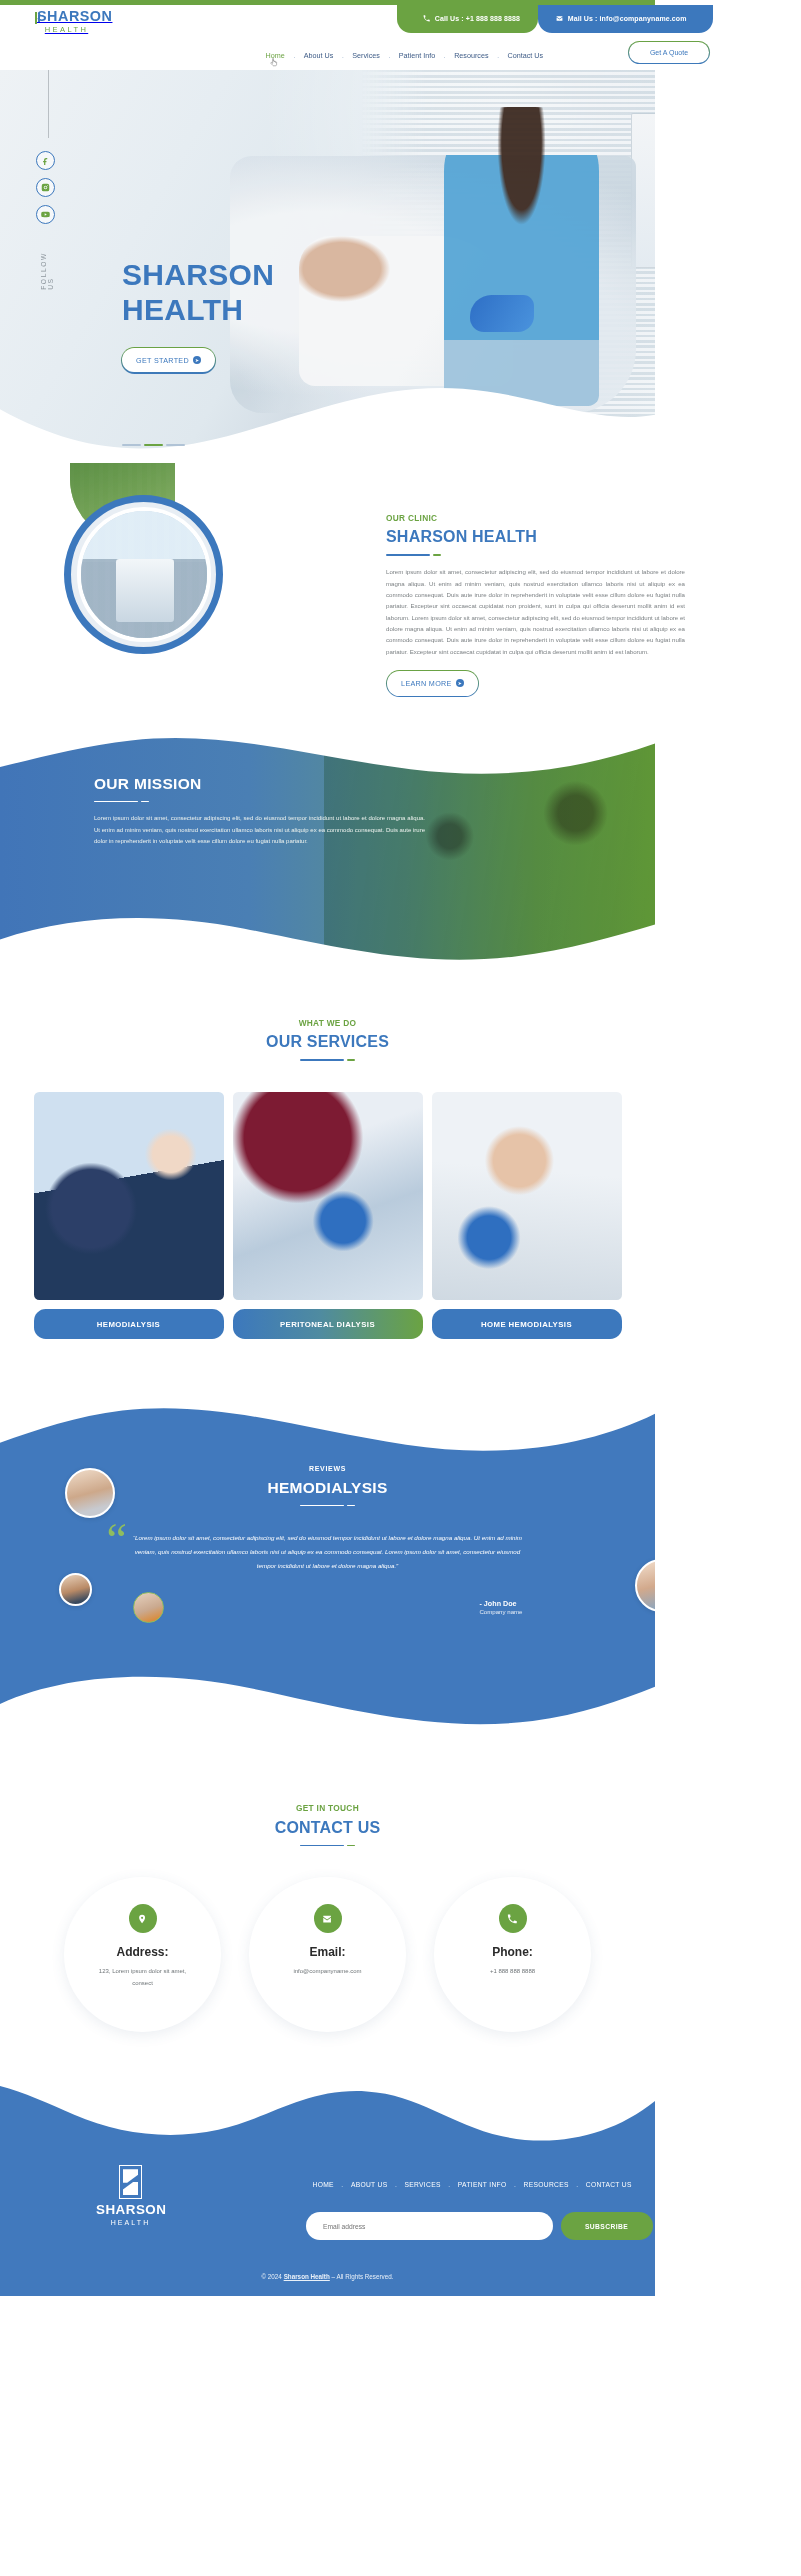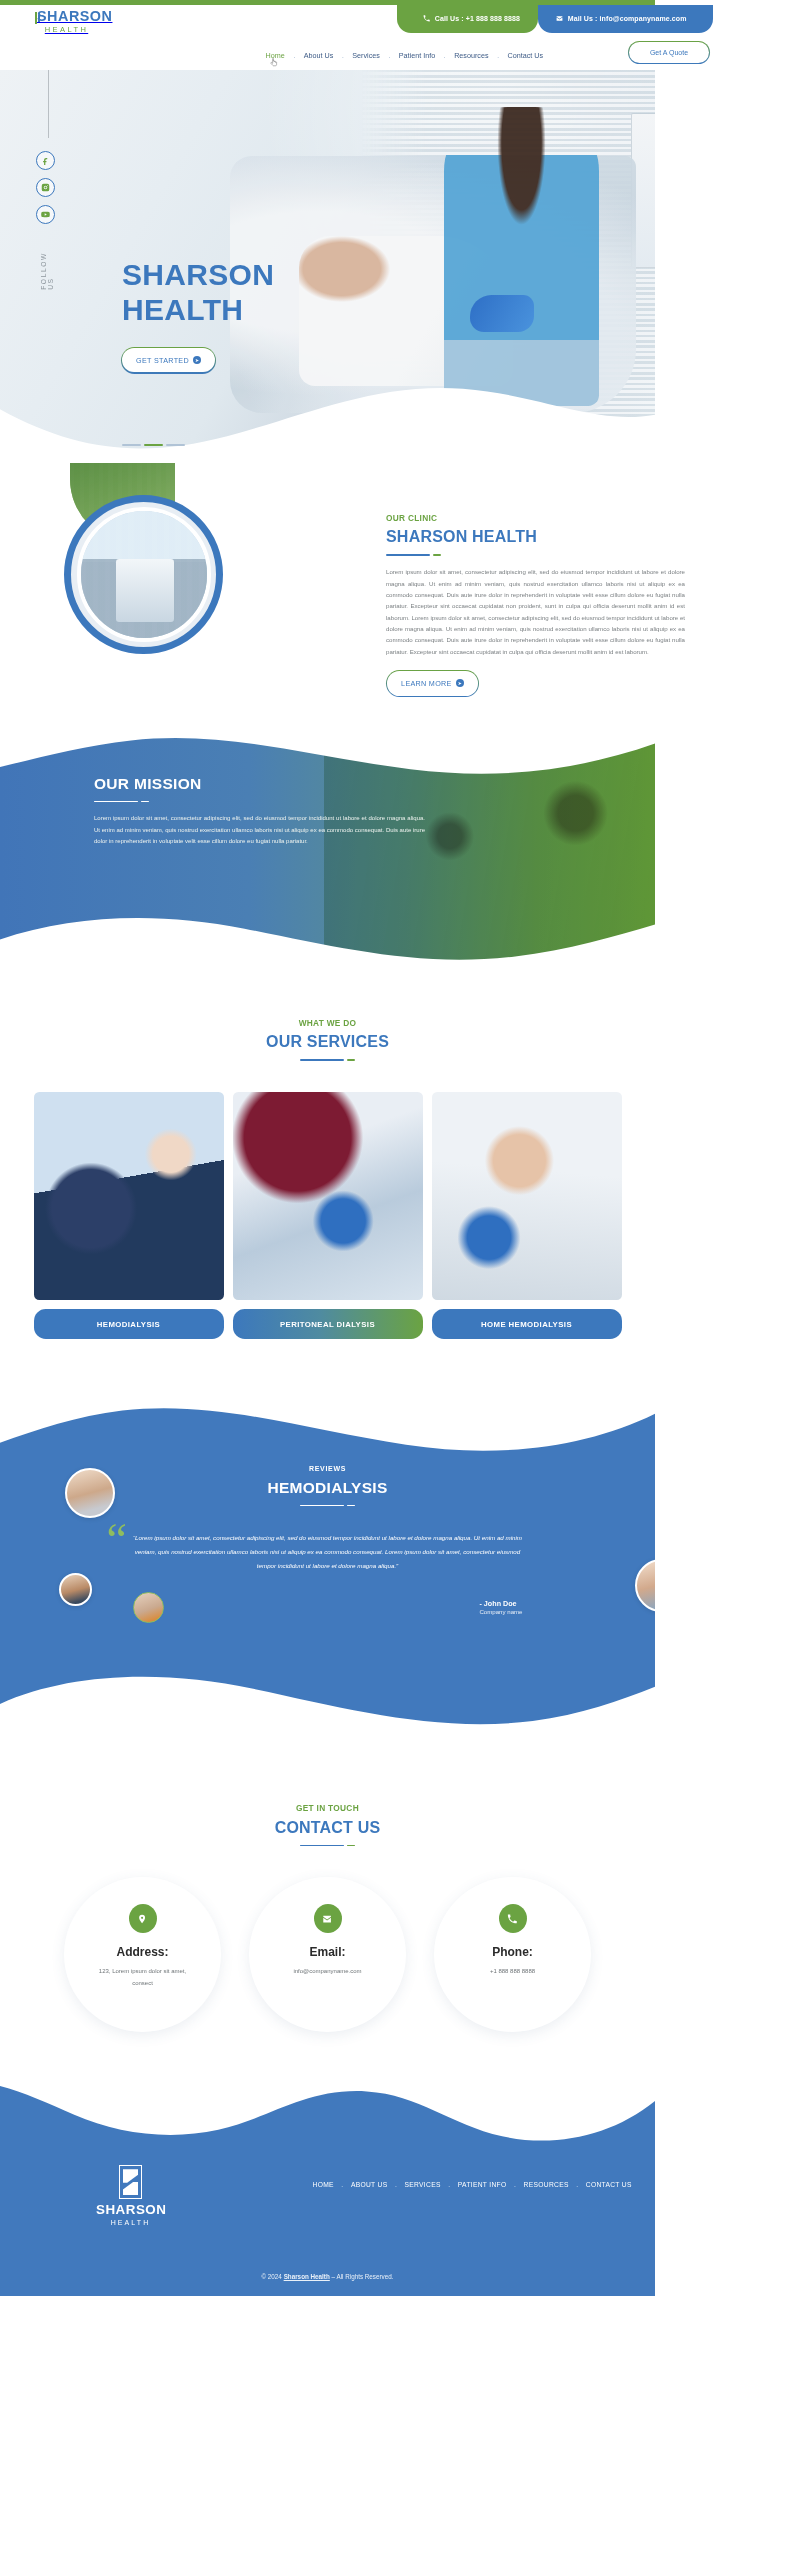--- a/index.html
+++ b/index.html
@@ -740,20 +740,24 @@
       <span class="dot">.</span>
       <a href="#">SERVICES</a>
       <span class="dot">.</span>
       <a href="#">PATIENT INFO</a>
       <span class="dot">.</span>
       <a href="#">RESOURCES</a>
       <span class="dot">.</span>
       <a href="#">CONTACT US</a>
     </div>
 
+    <div class="sub-row">
+      <input class="sub-input" type="text" placeholder="Email address" style="">
+      <button class="sub-btn">SUBSCRIBE</button>
+    </div>
 
     <div class="copyright">
       <span>© 2024 </span><b>Sharson Health</b><span> – All Rights Reserved.</span>
     </div>
   </div>
 
 </div>
 
 
 </body></html>

